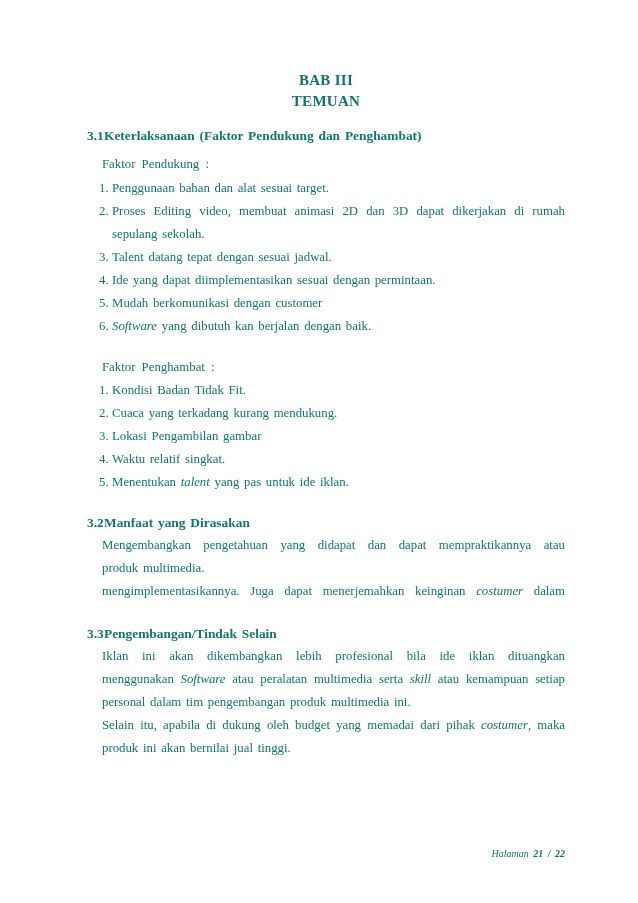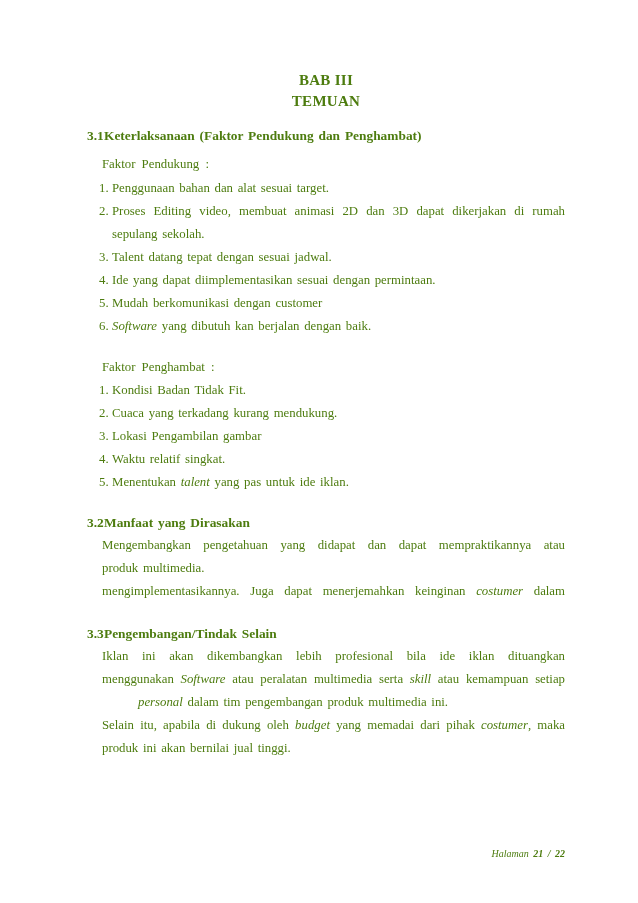--- a/index.html
+++ b/index.html
@@ -7,21 +7,21 @@
     padding: 0;
     background: #ffffff;
   }
   .page {
     position: relative;
     width: 638px;
     height: 903px;
     background: #ffffff;
     overflow: hidden;
     font-family: "Liberation Serif", serif;
-    color: #4d7c0f;
+    color: #0f766e;
     font-size: 12.8px;
     line-height: 23px;
   }
   .content {
     padding: 70px 73px 0 87px; 
   }
   .doc-title {
     text-align: center;
     font-weight: bold;
     font-size: 15px;
@@ -188,23 +188,23 @@
         <span class="tline just"><span>mengimplementasikannya. Juga dapat menerjemahkan keinginan </span><span style="font-style: italic;">costumer</span><span> dalam</span></span>
       </div>
 
     <div class="section-heading mt-s33">
       <span class="hnum">3.3</span>
       <span class="htext">Pengembangan/Tindak Selain</span>
     </div>
     <div class="para">
         <span class="tline just"><span>Iklan ini akan dikembangkan lebih profesional bila ide iklan dituangkan</span></span>
         <span class="tline just"><span>menggunakan </span><span style="font-style: italic;">Software</span><span> atau peralatan multimedia serta </span><span style="font-style: italic;">skill</span><span> atau kemampuan setiap</span></span>
-        <span class="tline"><span style="font-style: italic; margin-left: 36px;">personal</span><span> dalam tim pengembangan produk multimedia ini.</span></span>
+        <span class="tline"><span style="">personal</span><span> dalam tim pengembangan produk multimedia ini.</span></span>
       </div>
     <div class="para">
-        <span class="tline just"><span>Selain itu, apabila di dukung oleh </span><span style="font-style: italic;">budget</span><span> yang memadai dari pihak </span><span style="font-style: italic;">costumer</span><span>, maka</span></span>
+        <span class="tline just"><span>Selain itu, apabila di dukung oleh </span><span style="">budget</span><span> yang memadai dari pihak </span><span style="font-style: italic;">costumer</span><span>, maka</span></span>
         <span class="tline"><span>produk ini akan bernilai jual tinggi.</span></span>
       </div>
 
   </div>
 
   <div class="page-footer"><span style="font-style: italic;">Halaman </span><span style="font-style: italic; font-weight: bold;">21 / 22</span></div>
 </div>
 
 </body></html>

